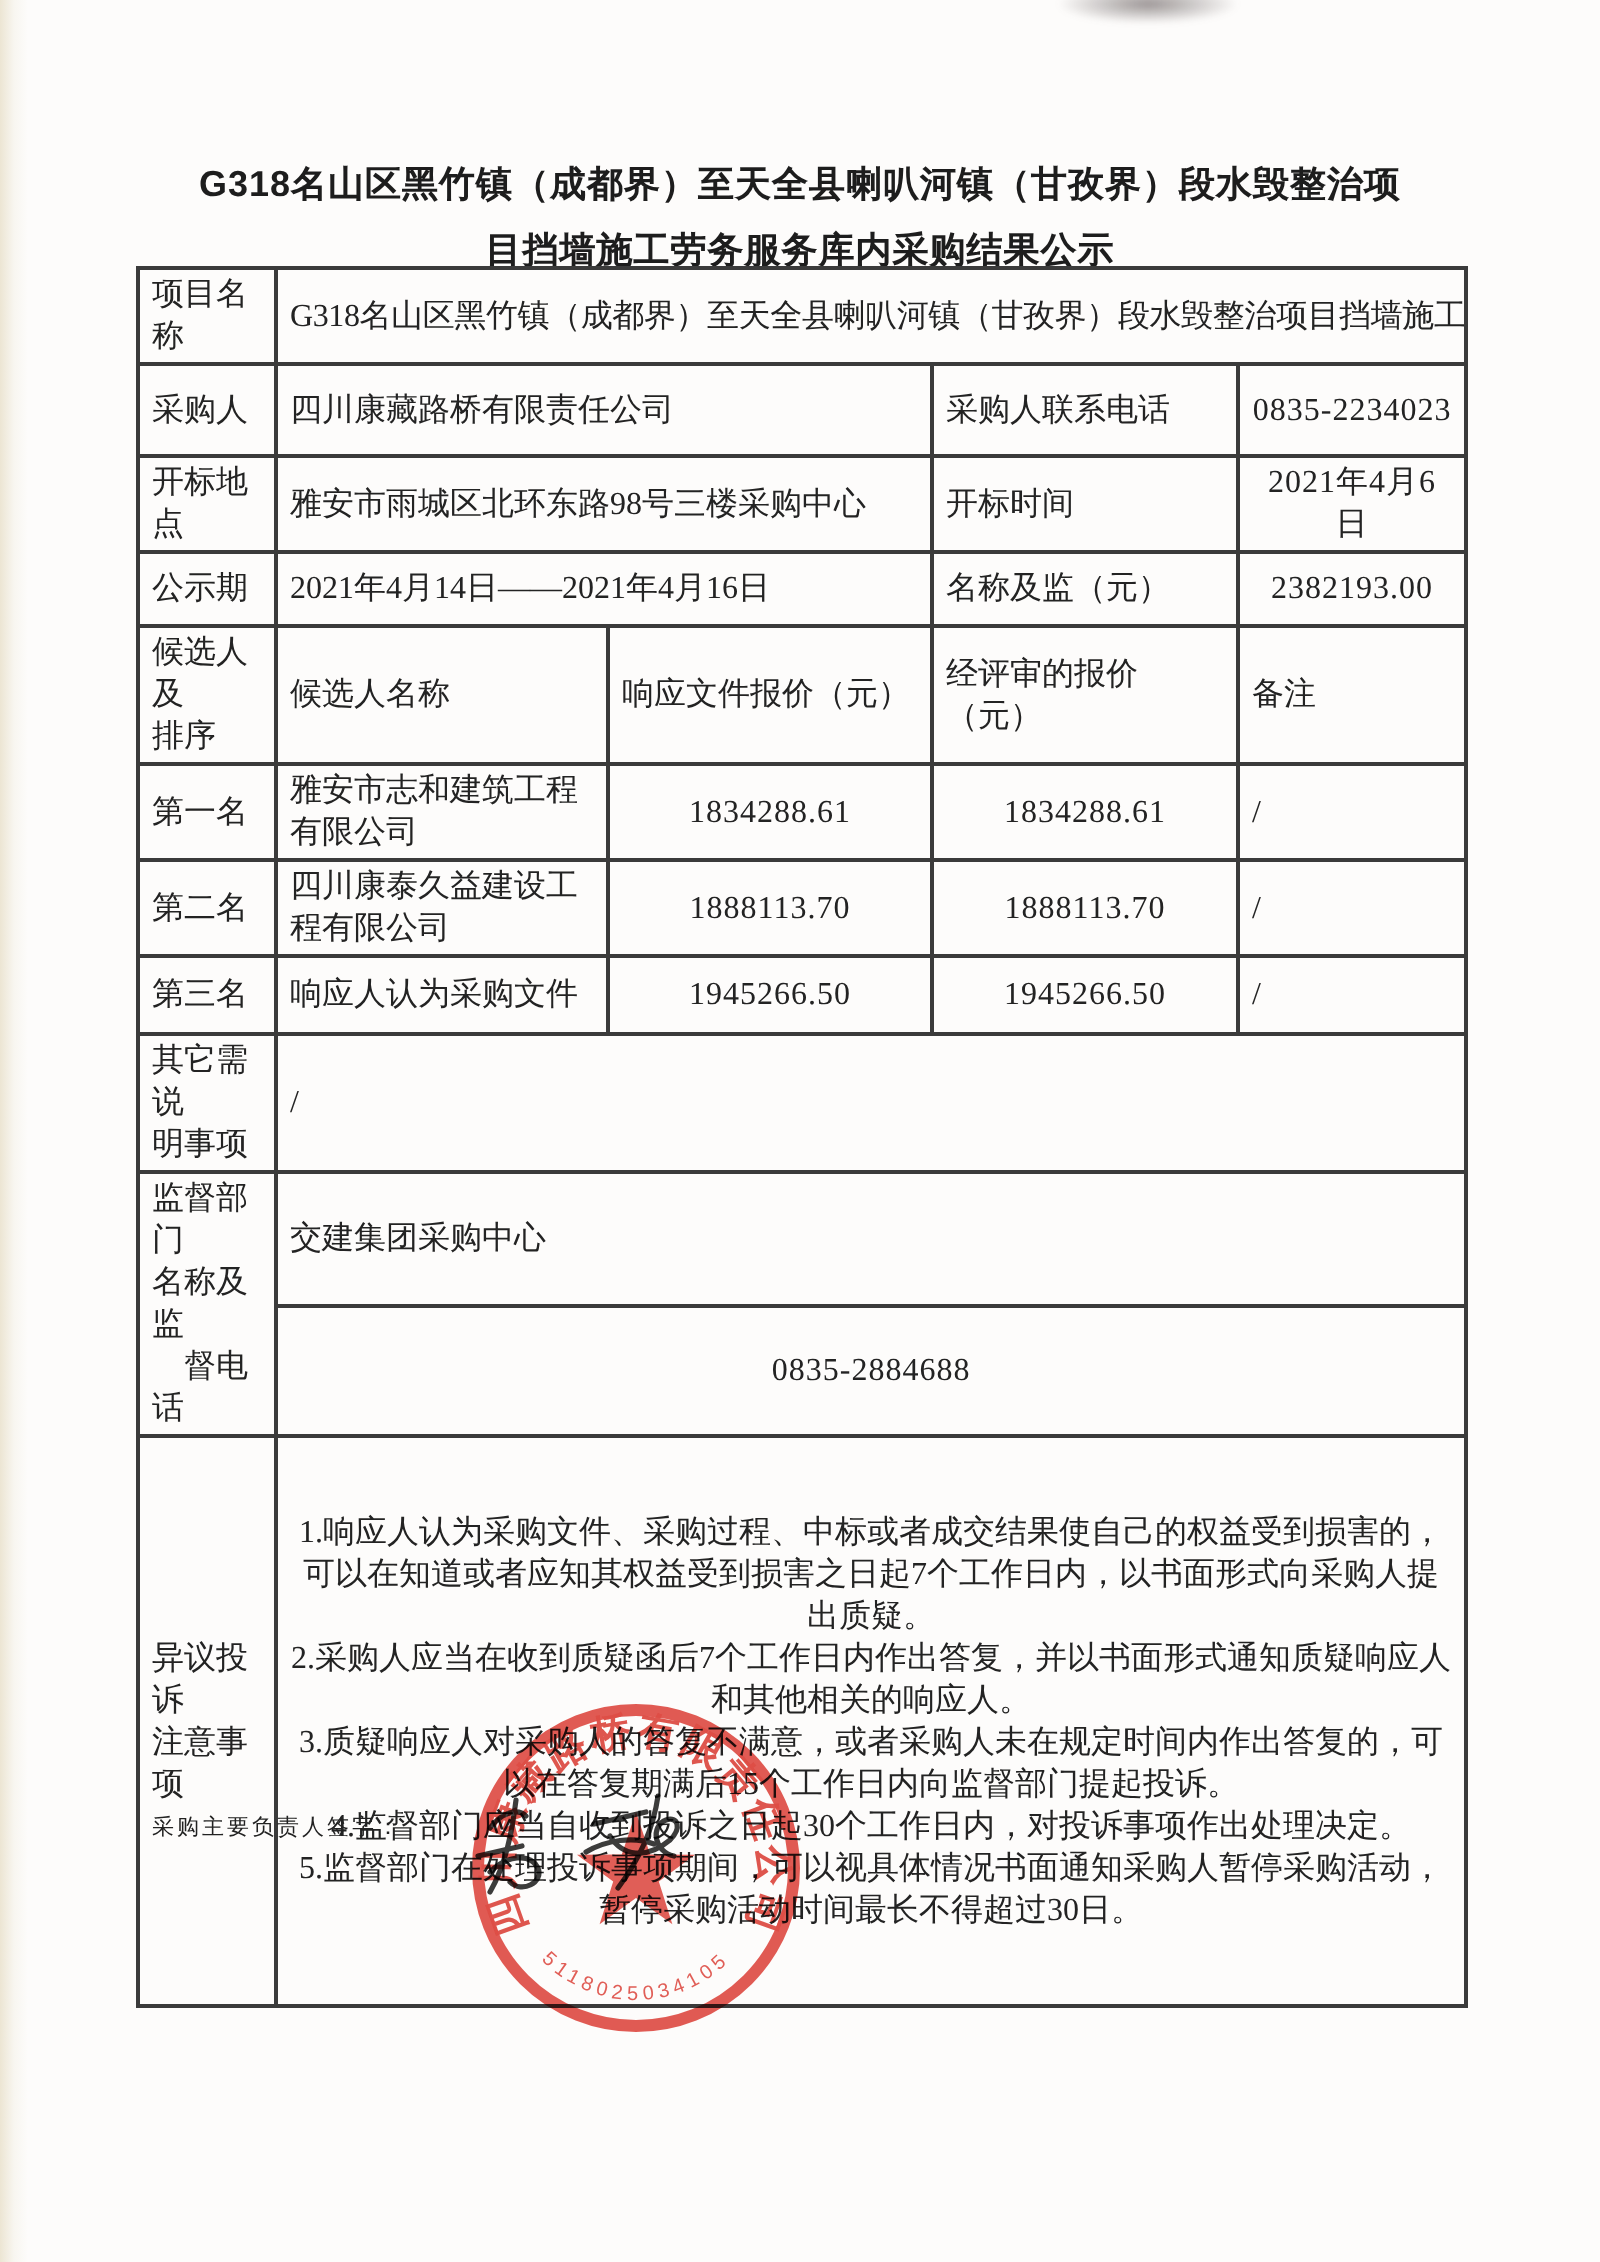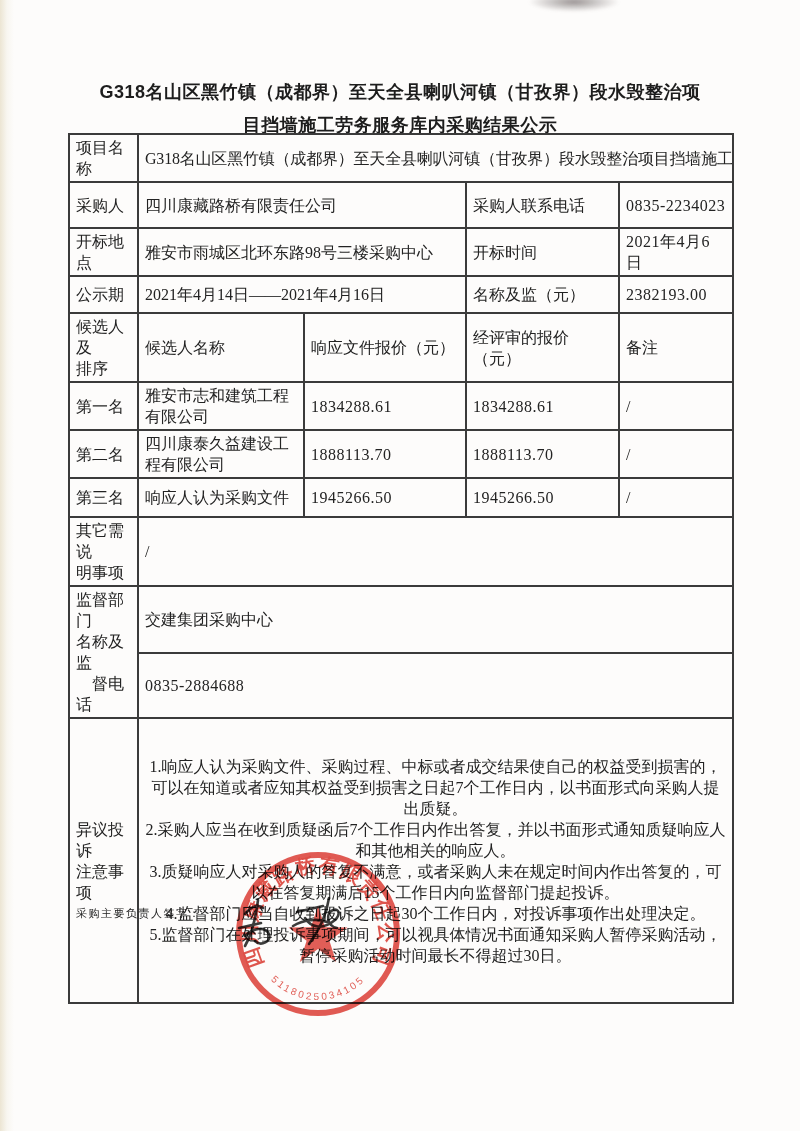--- a/index.html
+++ b/index.html
@@ -30,21 +30,21 @@
   table.doc td{
     border:2px solid #3b3b3b;
     font-size:16px;line-height:21px;color:#232323;
     padding:2px 6px;vertical-align:middle;
     overflow:hidden;
   }
   td.lbl{white-space:pre-line;padding:2px 2px 2px 4px;font-size:15px;letter-spacing:0;}
   td.c{text-align:left;}
   td.fit{font-size:14.5px;white-space:nowrap;letter-spacing:-0.2px;padding-left:4px;}
   td.name{font-size:14.5px;line-height:20px;padding-left:5px;}
-  td.num{font-size:15.5px;letter-spacing:.5px;}
+  td.num{text-align:center;font-size:15.5px;letter-spacing:.5px;}
   td.notes{
     font-size:14.5px;line-height:25px;white-space:pre-line;
     padding:6px 8px;text-align:center;vertical-align:middle;color:#2a2a2a;
   }
   .sign-line{
     position:absolute;left:76px;top:906px;
     font-size:11px;letter-spacing:1.5px;color:#222;
   }
   .seal{
     position:absolute;left:234px;top:850px;width:168px;height:168px;

